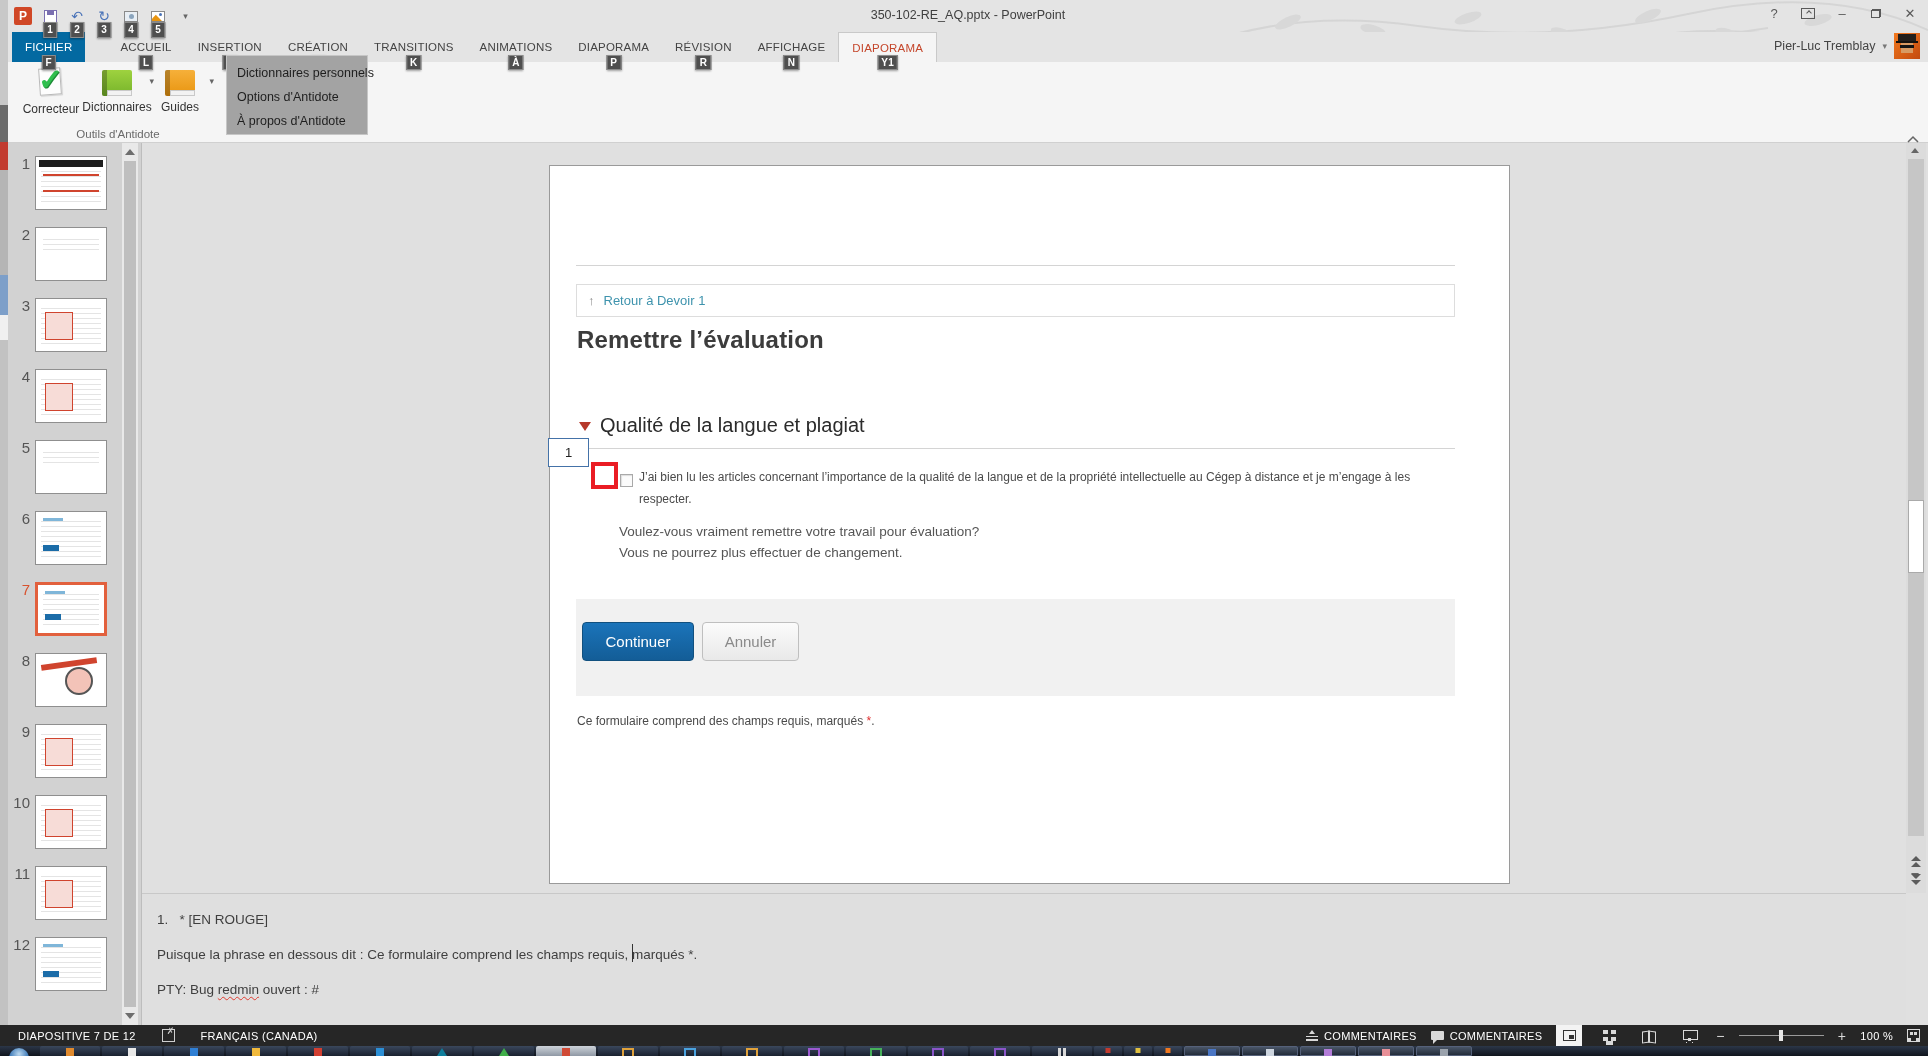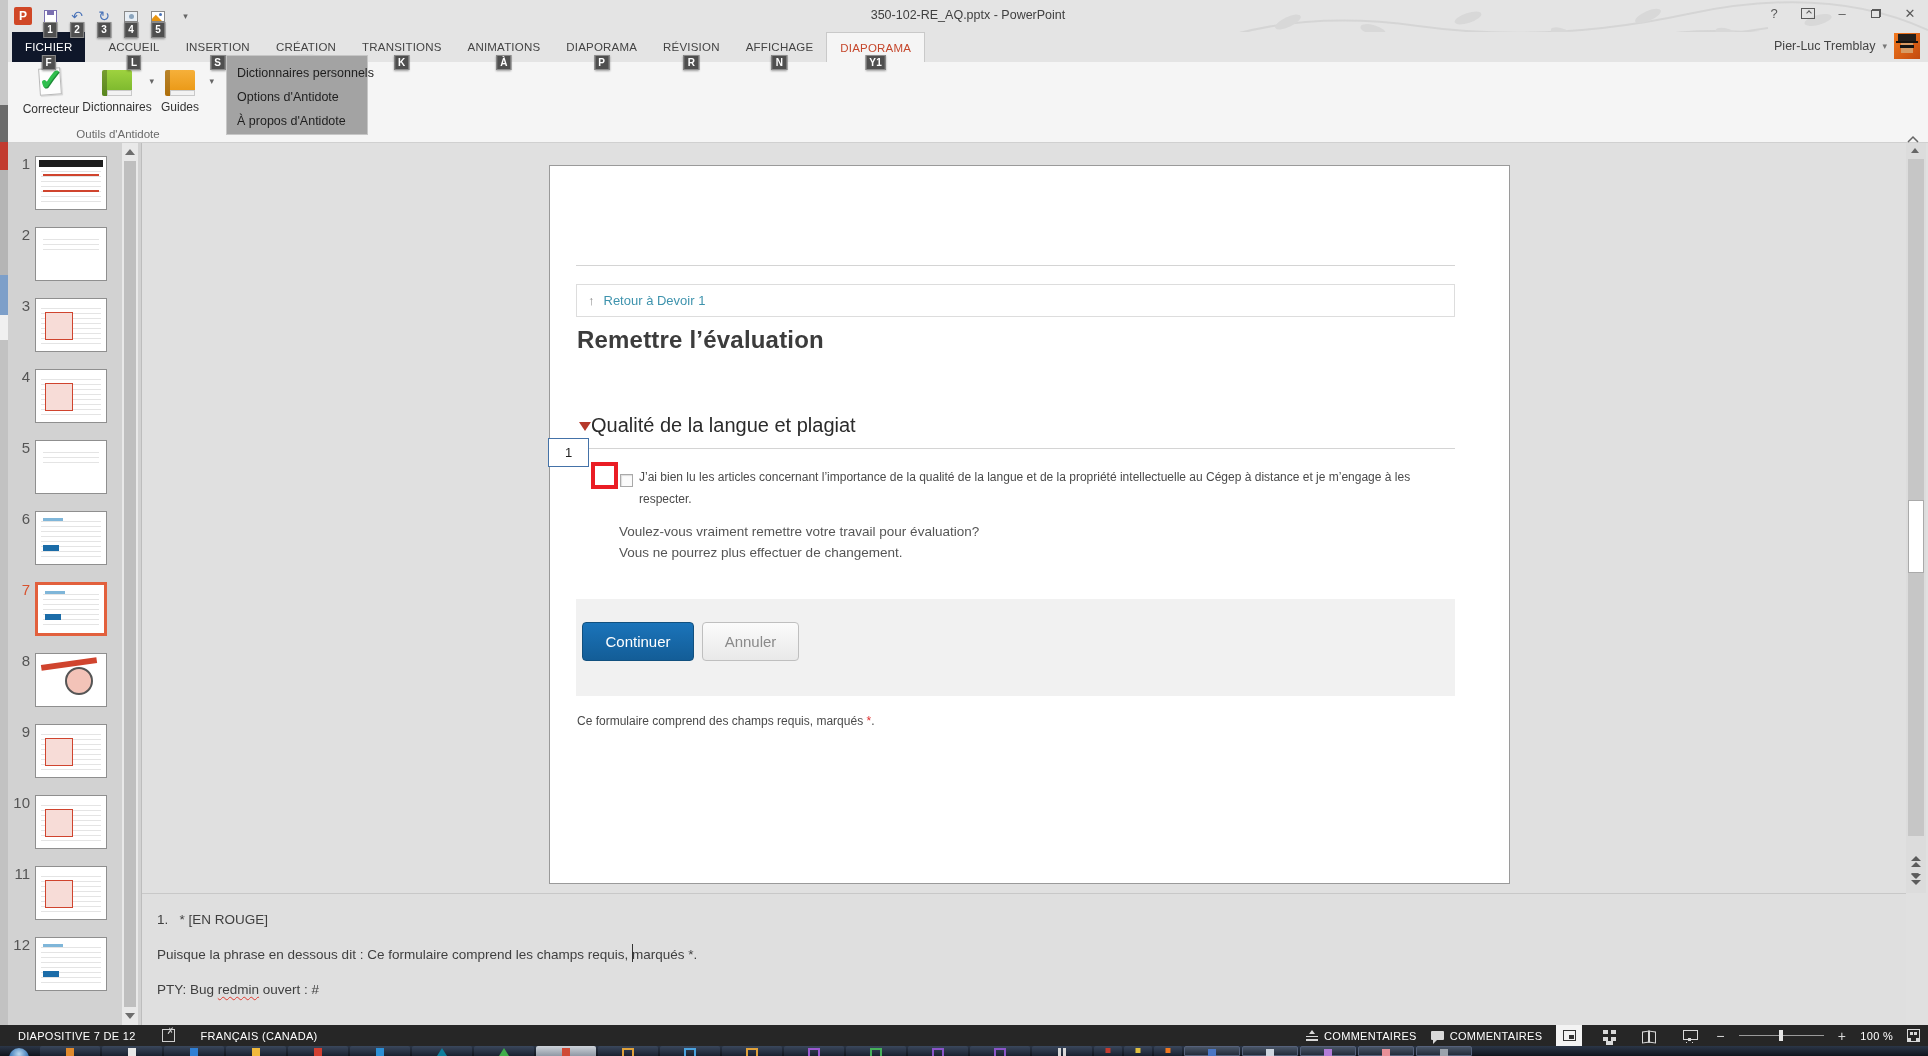--- a/index.html
+++ b/index.html
@@ -38,21 +38,21 @@
   .rdo-icon:before{content:"";position:absolute;left:5px;top:2px;width:3px;height:3px;
       border-left:1px solid #595959;border-top:1px solid #595959;transform:rotate(45deg);}
   .restore-icon{width:10px;height:9px;position:relative;}
   .restore-icon:before{content:"";position:absolute;right:0;top:0;width:7px;height:6px;border:1px solid #595959;}
   .restore-icon:after{content:"";position:absolute;left:0;bottom:0;width:7px;height:6px;border:1px solid #595959;background:#e4e4e4;}
 
   
   #tabrow{position:absolute;left:8px;top:32px;width:1920px;height:30px;background:#e4e4e4;display:flex;align-items:flex-end;padding-left:4px;z-index:4;}
   .tab{position:relative;height:30px;display:flex;align-items:center;padding:0 13px;
        font-size:11.5px;letter-spacing:.2px;color:#444;white-space:nowrap;}
-  .tab.file{background:#0f172a;color:#fff;margin-right:10px;}
+  .tab.file{background:#0369a1;color:#fff;margin-right:22px;}
   .tab.active{background:#f5f5f5;border:1px solid #c9c9c9;border-bottom:none;color:#c5472c;}
   .tab-kt{left:50%;transform:translateX(-50%);bottom:-8px;}
   #user-area{position:absolute;right:8px;top:-2px;height:32px;display:flex;align-items:center;gap:7px;}
   #user-name{font-size:12.5px;color:#444;}
   #user-caret{font-size:9px;color:#777;}
   #avatar{width:26px;height:26px;background:linear-gradient(135deg,#f2791f,#c34a0e);position:relative;overflow:hidden;}
   #avatar .hat{position:absolute;left:4px;top:1px;width:18px;height:7px;background:#221e1b;}
   #avatar .brim{position:absolute;left:2px;top:8px;width:22px;height:2px;background:#15120f;}
   #avatar .face{position:absolute;left:7px;top:10px;width:12px;height:10px;background:#d79a63;}
   #avatar .shades{position:absolute;left:6px;top:12px;width:14px;height:3px;background:#141414;}
@@ -101,21 +101,21 @@
   .arr.up{top:6px;border-bottom:6px solid #6e6e6e;}
   .arr.down{bottom:6px;border-top:6px solid #6e6e6e;}
 
   
   #slide{position:absolute;left:549px;top:165px;width:961px;height:719px;background:#fff;border:1px solid #9a9a9a;font-family:"Liberation Sans",sans-serif;}
   #sl-topline{position:absolute;left:26px;top:99px;width:879px;border-top:1px solid #d4d4d4;}
   #back-box{position:absolute;left:26px;top:118px;width:879px;height:33px;border:1px solid #ddd;display:flex;align-items:center;padding-left:11px;gap:9px;}
   #back-arrow{color:#8a8a8a;font-size:13px;}
   #back-link{color:#3e93ad;font-size:13px;}
   #form-title{position:absolute;left:27px;top:160px;font-size:24px;font-weight:bold;color:#3c3c3c;letter-spacing:.2px;}
-  #section-row{position:absolute;left:29px;top:248px;display:flex;align-items:center;}
+  #section-row{position:absolute;left:29px;top:248px;display:flex;align-items:center;gap:9px;}
   #section-tri{width:0;height:0;border-left:6px solid transparent;border-right:6px solid transparent;border-top:9px solid #b6392b;margin-top:2px;}
   #section-title{font-size:20px;color:#2b2b2b;}
   #sl-rule{position:absolute;left:26px;top:282px;width:879px;border-top:1px solid #d4d4d4;}
   #callout1{position:absolute;left:-2px;top:272px;width:41px;height:29px;background:#fff;border:1px solid #4472a8;
             display:flex;align-items:center;justify-content:center;font-size:13px;color:#222;z-index:2;}
   #red-rect{position:absolute;left:41px;top:296px;width:27px;height:27px;border:4px solid #ea1c24;}
   #sl-checkbox{position:absolute;left:70px;top:308px;width:13px;height:13px;border:1px solid #a9a9a9;background:#fbfbfb;box-shadow:inset 1px 1px 1px #ddd;}
   #cb-label{position:absolute;left:89px;top:300px;width:800px;font-size:12px;line-height:22px;color:#4a4a4a;}
   .confirm-line{position:absolute;left:69px;font-size:13.5px;color:#555;}
   #confirm1{top:358px;} #confirm2{top:379px;}

